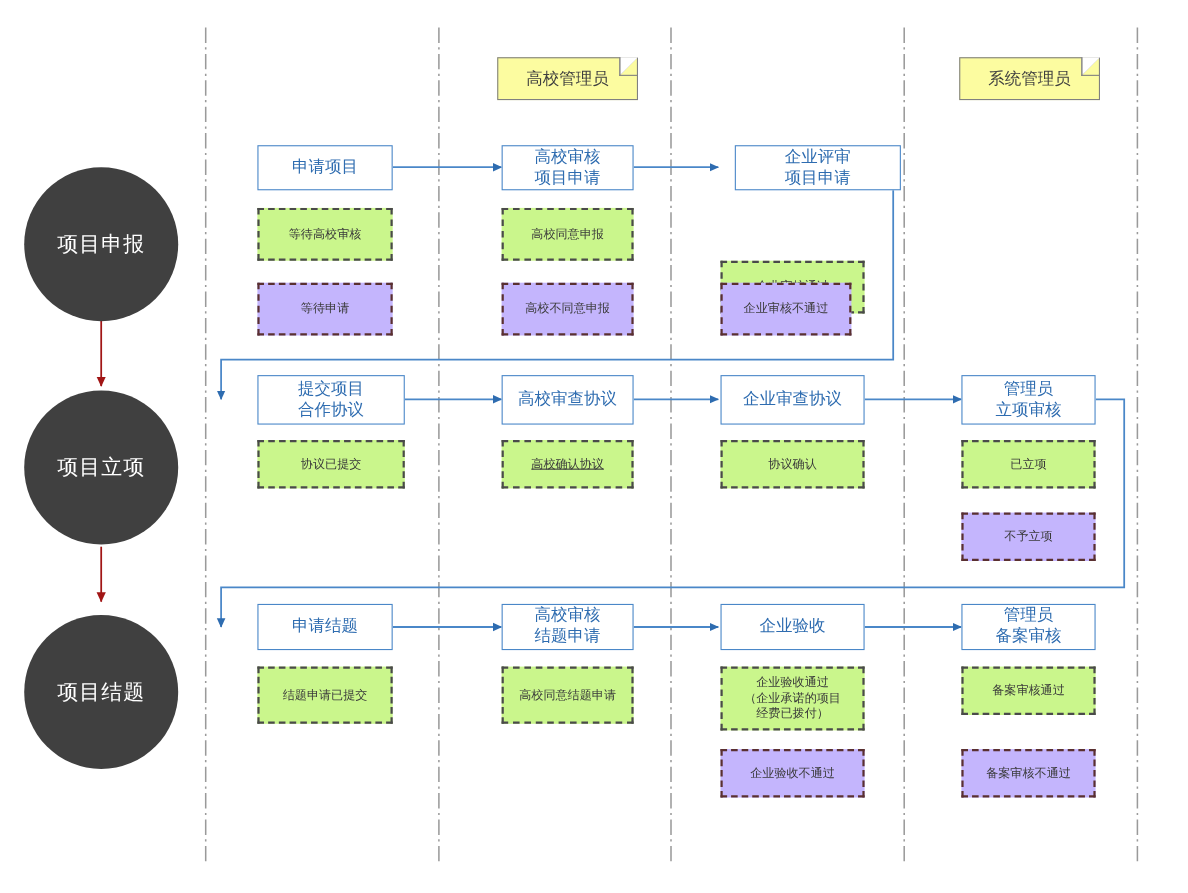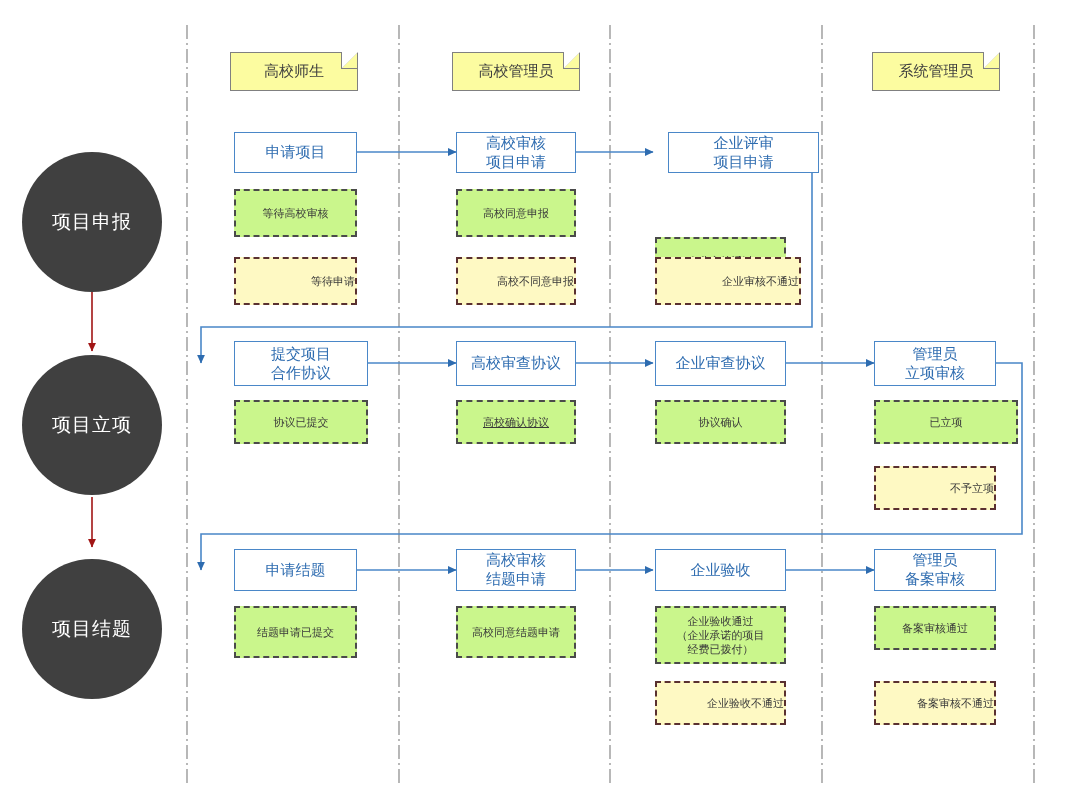--- a/index.html
+++ b/index.html
@@ -118,23 +118,22 @@
     line-height: 1.3;
     color: #3a3a3a;
     border-style: dashed;
     border-width: 2px;
   }
   .status-ok {
     background: #CAF68C;
     border-color: #4a4a4a;
   }
   .status-bad {
-    background: #fef9c3;
+    background: #c4b5fd;
     border-color: #5a3030;
-    justify-content: flex-end;
   }
 </style>
 </head>
 <body>
 
 <div id="canvas">
 
   <svg id="wires" viewBox="0 0 1080 812" xmlns="http://www.w3.org/2000/svg">
     <defs>
       <marker id="arrBlue" markerWidth="9" markerHeight="9" refX="8" refY="4.5" orient="auto" markerUnits="userSpaceOnUse">
@@ -189,26 +188,20 @@
     <div class="phase-circle" style="left:22px; top:152px; width:140px; height:140px;">
       <span>项目申报</span>
     </div>
     <div class="phase-circle" style="left:22px; top:355px; width:140px; height:140px;">
       <span>项目立项</span>
     </div>
     <div class="phase-circle" style="left:22px; top:559px; width:140px; height:140px;">
       <span>项目结题</span>
     </div>
 
-    <div class="role-note" style="left:230px; top:52px; width:128px; height:39px;">
-      <span class="fold"></span>
-      <span class="fold-inner"></span>
-      <span class="fold-edge"></span>
-      <span class="label">高校师生</span>
-    </div>
 
     <div class="role-note" style="left:452px; top:52px; width:128px; height:39px;font-family:Liberation Mono, monospace;">
       <span class="fold"></span>
       <span class="fold-inner"></span>
       <span class="fold-edge"></span>
       <span class="label">高校管理员</span>
     </div>
 
 
     <div class="role-note" style="left:872px; top:52px; width:128px; height:39px;">
@@ -243,21 +236,21 @@
 
     <div class="proc-box" style="left:668px; top:132px; width:151px; height:41px;">
       <span>
         <span>企业评审</span><br>
         <span>项目申请</span>
       </span>
     </div>
     <div class="status-box status-ok" style="left:655px; top:189px; width:131px; height:48px;margin-top:48px;">
       <span>企业审核通过</span>
     </div>
-    <div class="status-box status-bad" style="left:655px; top:257px; width:146px; height:48px;">
+    <div class="status-box status-bad" style="left:655px; top:257px; width:119px; height:48px;">
       <span>企业审核不通过</span>
     </div>
 
     <div class="proc-box" style="left:234px; top:341px; width:134px; height:45px;">
       <span>
         <span>提交项目</span><br>
         <span>合作协议</span>
       </span>
     </div>
     <div class="status-box status-ok" style="left:234px; top:400px; width:134px; height:44px;">
@@ -277,21 +270,21 @@
     <div class="status-box status-ok" style="left:655px; top:400px; width:131px; height:44px;">
       <span>协议确认</span>
     </div>
 
     <div class="proc-box" style="left:874px; top:341px; width:122px; height:45px;">
       <span>
         <span>管理员</span><br>
         <span>立项审核</span>
       </span>
     </div>
-    <div class="status-box status-ok" style="left:874px; top:400px; width:144px; height:44px;">
+    <div class="status-box status-ok" style="left:874px; top:400px; width:122px; height:44px;">
       <span>已立项</span>
     </div>
     <div class="status-box status-bad" style="left:874px; top:466px; width:122px; height:44px;">
       <span>不予立项</span>
     </div>
 
     <div class="proc-box" style="left:234px; top:549px; width:123px; height:42px;">
       <span>申请结题</span>
     </div>
     <div class="status-box status-ok" style="left:234px; top:606px; width:123px; height:52px;">

